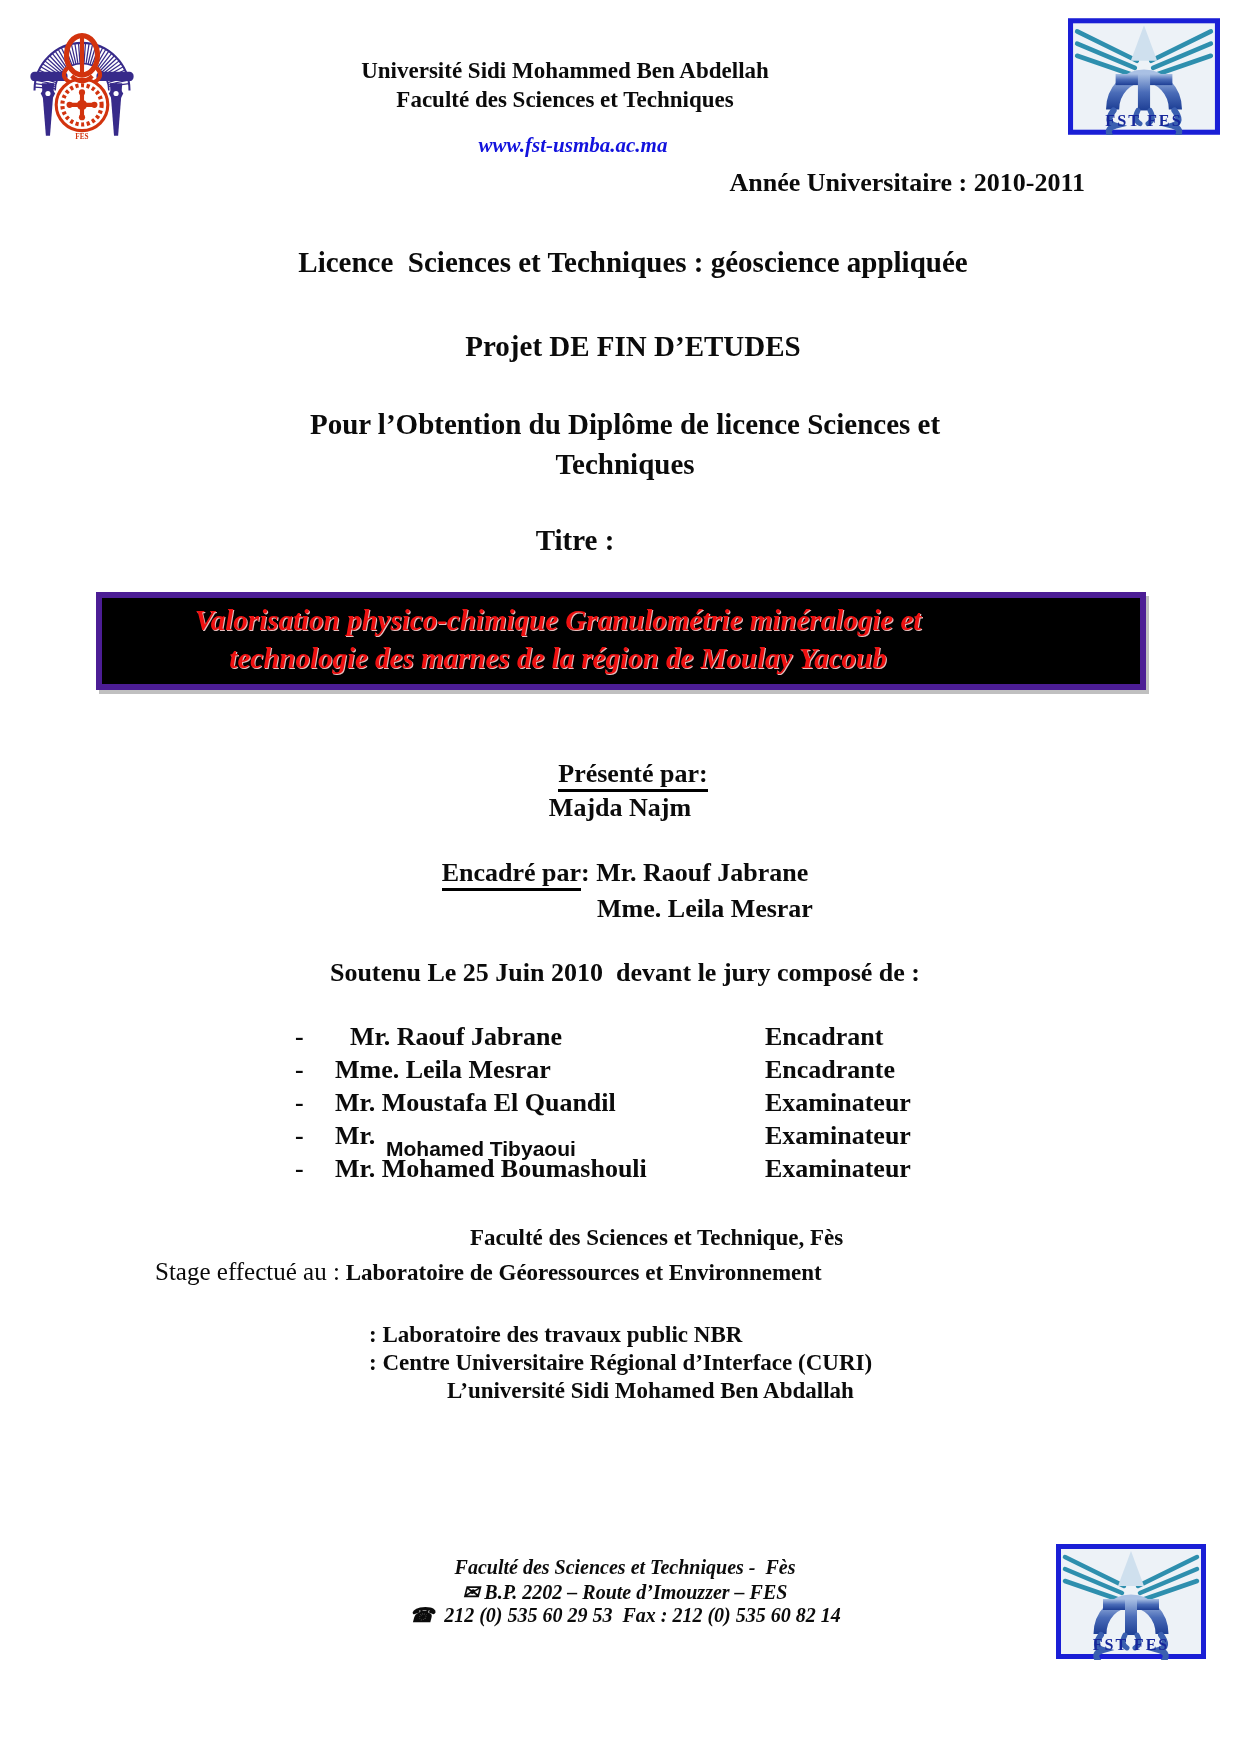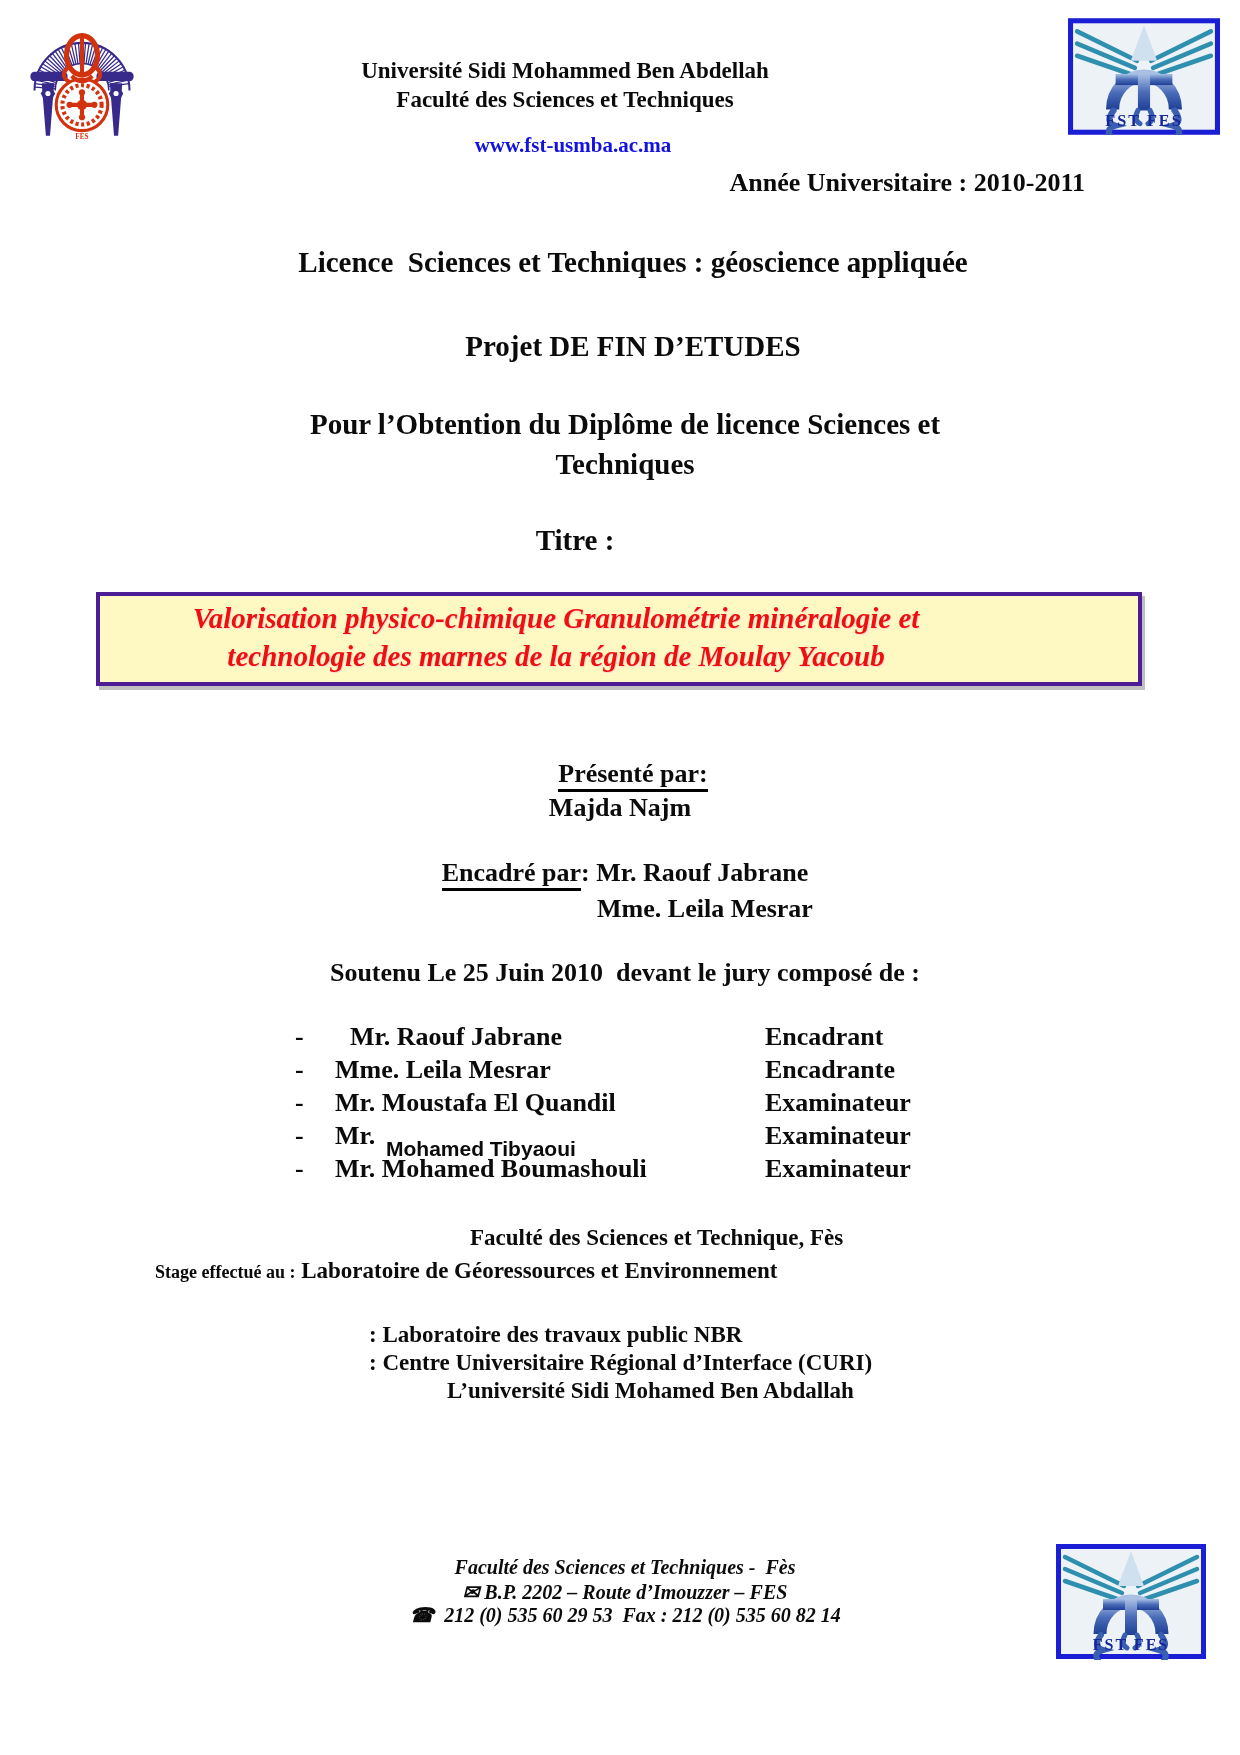--- a/index.html
+++ b/index.html
@@ -8,42 +8,42 @@
     margin:0 auto;overflow:hidden;
     font-family:"Liberation Serif", serif;color:#0b0b0b;
   }
   .abs{position:absolute;}
   .line{position:absolute;white-space:pre;}
   .ctr{text-align:center;width:1000px;}
   
   .cx565{left:65px;}  .cx575{left:75px;}
   .cx620{left:120px;} .cx625{left:125px;} .cx633{left:133px;} .cx705{left:205px;}
   .hdr{font-size:23px;font-weight:bold;line-height:29px;}
-  .weblink{font-size:21px;font-weight:bold;color:#1313dd;text-decoration:none;}
+  .weblink{font-size:21px;font-weight:bold;font-style:italic;color:#1313dd;text-decoration:none;}
   .year{top:168px;left:0;width:1085px;text-align:right;font-size:26px;font-weight:bold;}
   .big{font-size:29px;font-weight:bold;}
   .mid{font-size:26px;font-weight:bold;text-align:center;}
   .ul{border-bottom:3px solid #000;padding-bottom:1px;}
   #title-box{
     left:96px;top:592px;width:1038px;height:86px;
-    background:#fef9c3;border:4px solid #4c1d95;
+    background:#000000;border:6px solid #4c1d95;
     box-shadow:3px 4px 0 rgba(140,140,140,.55);
   }
   .redline{
     position:absolute;white-space:pre;width:1000px;text-align:center;
     font-size:29px;font-weight:bold;font-style:italic;color:#ee1010;
     text-shadow:1px 1px 0 rgba(255,210,210,.9);
   }
   .jrow{position:absolute;left:0;width:1240px;height:34px;font-size:26px;font-weight:bold;}
   .jdash{position:absolute;left:295px;}
   .jname{position:absolute;left:335px;}
   .jname-first{left:350px;}
   .jname-alt{position:absolute;left:386px;top:4px;font-family:"Liberation Sans",sans-serif;font-size:21px;font-weight:bold;margin-top:12px;}
   .jrole{position:absolute;left:765px;}
-  .stage-label{font-size:18px;font-weight:bold;}
+  .stage-label{font-size:25px;font-weight:normal;}
   .stage-txt{font-size:23px;font-weight:bold;}
   .foot{font-size:20px;font-weight:bold;font-style:italic;}
   .flogo{border:0;}
   svg text{font-family:"Liberation Serif",serif;}
 </style>
 </head>
 <body>
 
 <div id="page">
 

